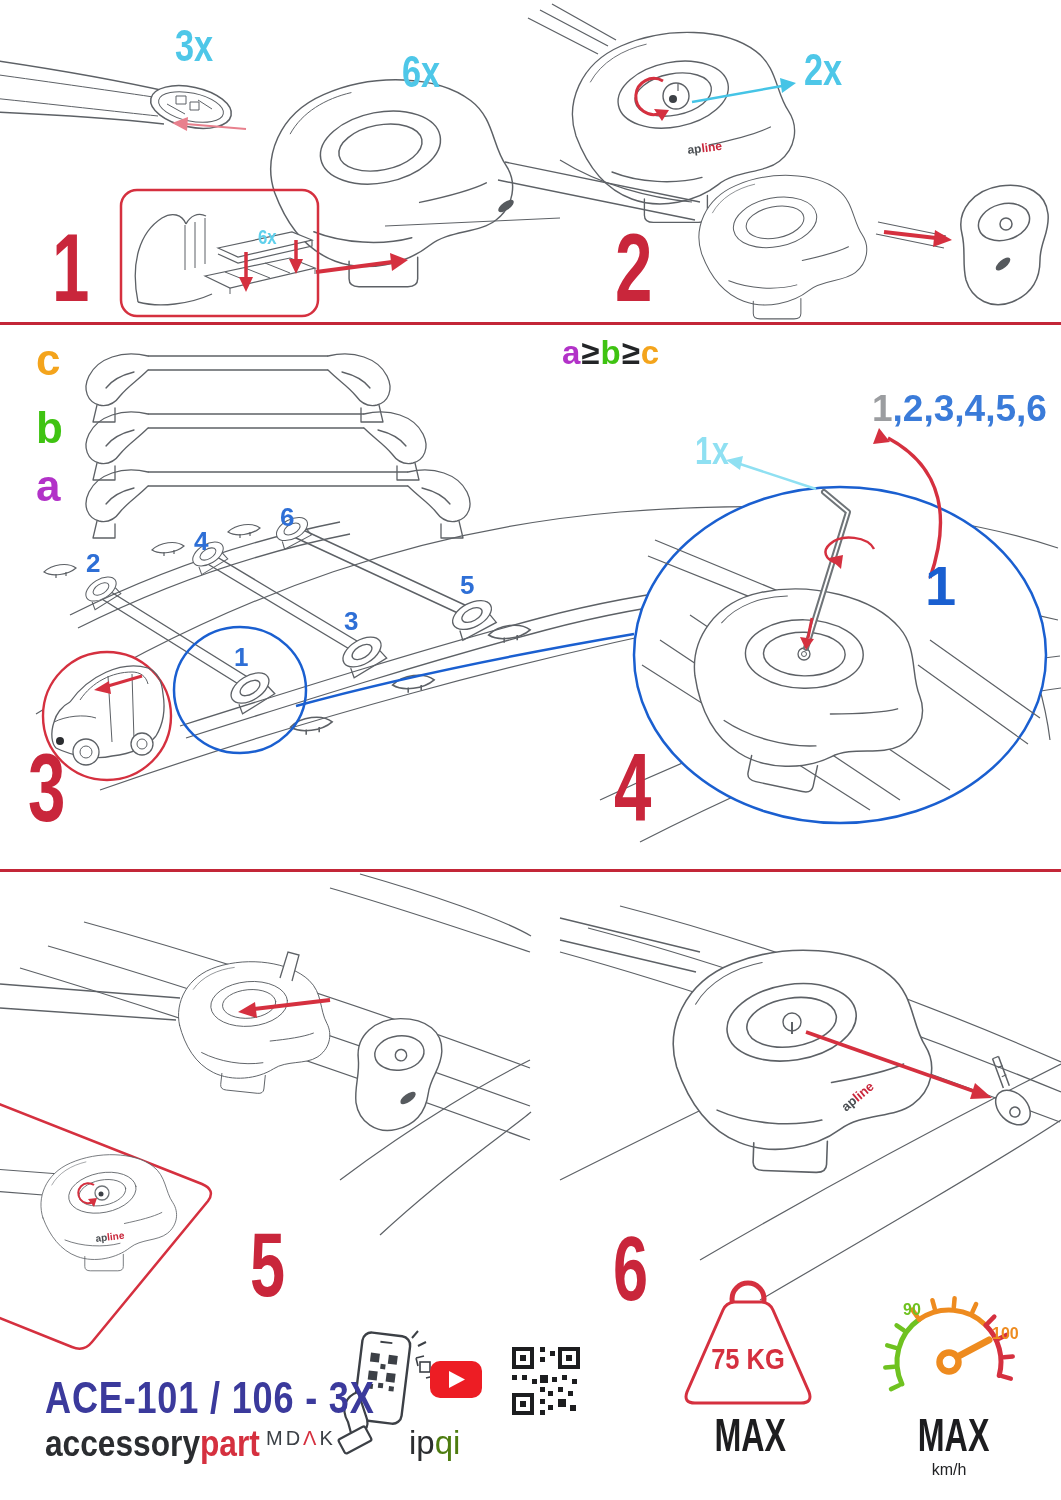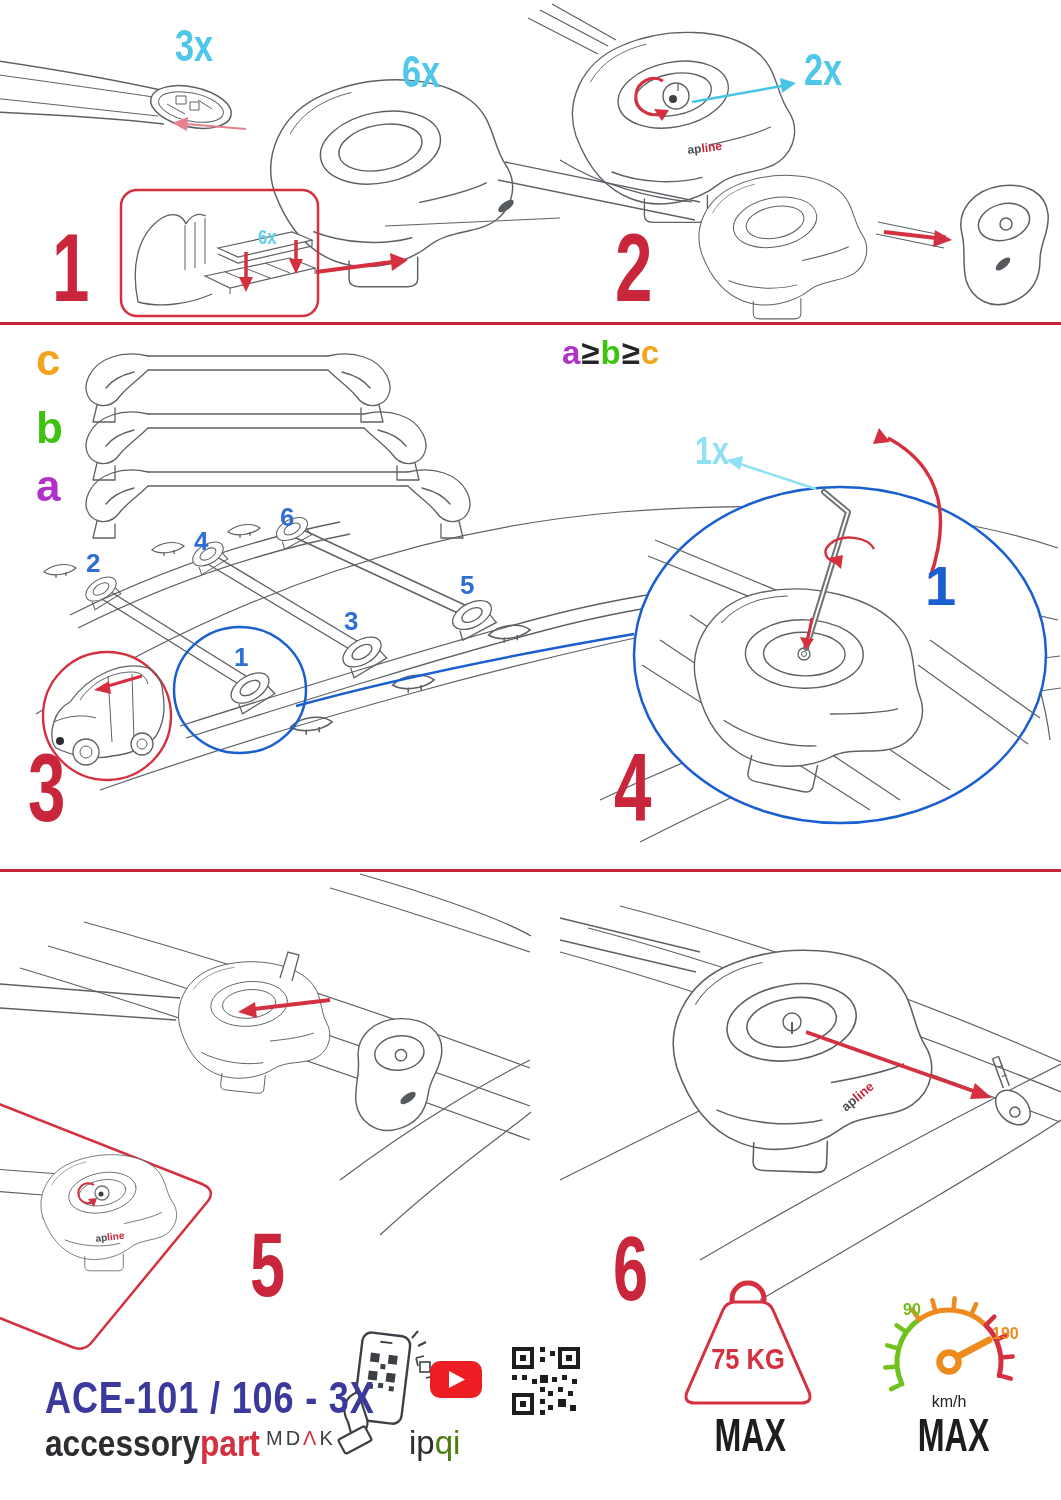--- a/index.html
+++ b/index.html
@@ -375,32 +375,33 @@
 
   <div class="abs pos" style="left:86px;top:550px;">2</div>
   <div class="abs pos" style="left:194px;top:528px;">4</div>
   <div class="abs pos" style="left:280px;top:504px;">6</div>
   <div class="abs pos" style="left:344px;top:608px;">3</div>
   <div class="abs pos" style="left:460px;top:572px;">5</div>
   <div class="abs pos" style="left:234px;top:644px;">1</div>
   <div class="abs stepnum" style="left:28px;top:746px;">3</div>
 
   <div class="abs qty-lt" style="left:695px;top:432px;">1x</div>
+  <div class="abs seq" style="left:872px;top:390px;"><span style="color:#9b9da0">1</span><span style="color:#3a7bd9">,2,3,4,5,6</span></div>
   <div class="abs bigone" style="left:925px;top:558px;">1</div>
   <div class="abs stepnum" style="left:614px;top:746px;">4</div>
 
   <div class="abs stepnum" style="left:250px;top:1226px;font-size:90px;">5</div>
   <div class="abs stepnum" style="left:613px;top:1230px;font-size:90px;">6</div>
 
   <div class="abs code" style="left:45px;top:1376px;">ACE-101 / 106 - 3X</div>
   <div class="abs brandrow" style="left:45px;top:1426px;"><span class="dk">accessory</span><span class="rd">part</span></div>
   <div class="abs mdak" style="left:266px;top:1428px;"><span>MD</span><span style="color:#d5303f">Λ</span><span>K</span></div>
   <div class="abs ipqi" style="left:409px;top:1426px;"><span>ip</span><span style="color:#4d7c0f">qi</span></div>
   <div class="abs apline" style="left:497px;top:1420px;"><span></span><span style="color:#d5303f"></span></div>
 
   <div class="abs kgtxt" style="left:700px;top:1344px;width:96px;">75 KG</div>
   <div class="abs maxtxt" style="left:700px;top:1412px;width:96px;">MAX</div>
   <div class="abs spd" style="left:903px;top:1302px;color:#6fc220;">90</div>
-  <div class="abs spd" style="left:992px;top:1326px;color:#ee8b1f;">190</div>
-  <div class="abs kmh" style="left:926px;top:1394px;width:46px;">km/h</div>
+  <div class="abs spd" style="left:992px;top:1326px;color:#ee8b1f;">100</div>
+  <div class="abs kmh" style="left:926px;top:1462px;width:46px;">km/h</div>
   <div class="abs maxtxt" style="left:904px;top:1412px;width:92px;">MAX</div>
 
 </div>
 
 </body></html>

